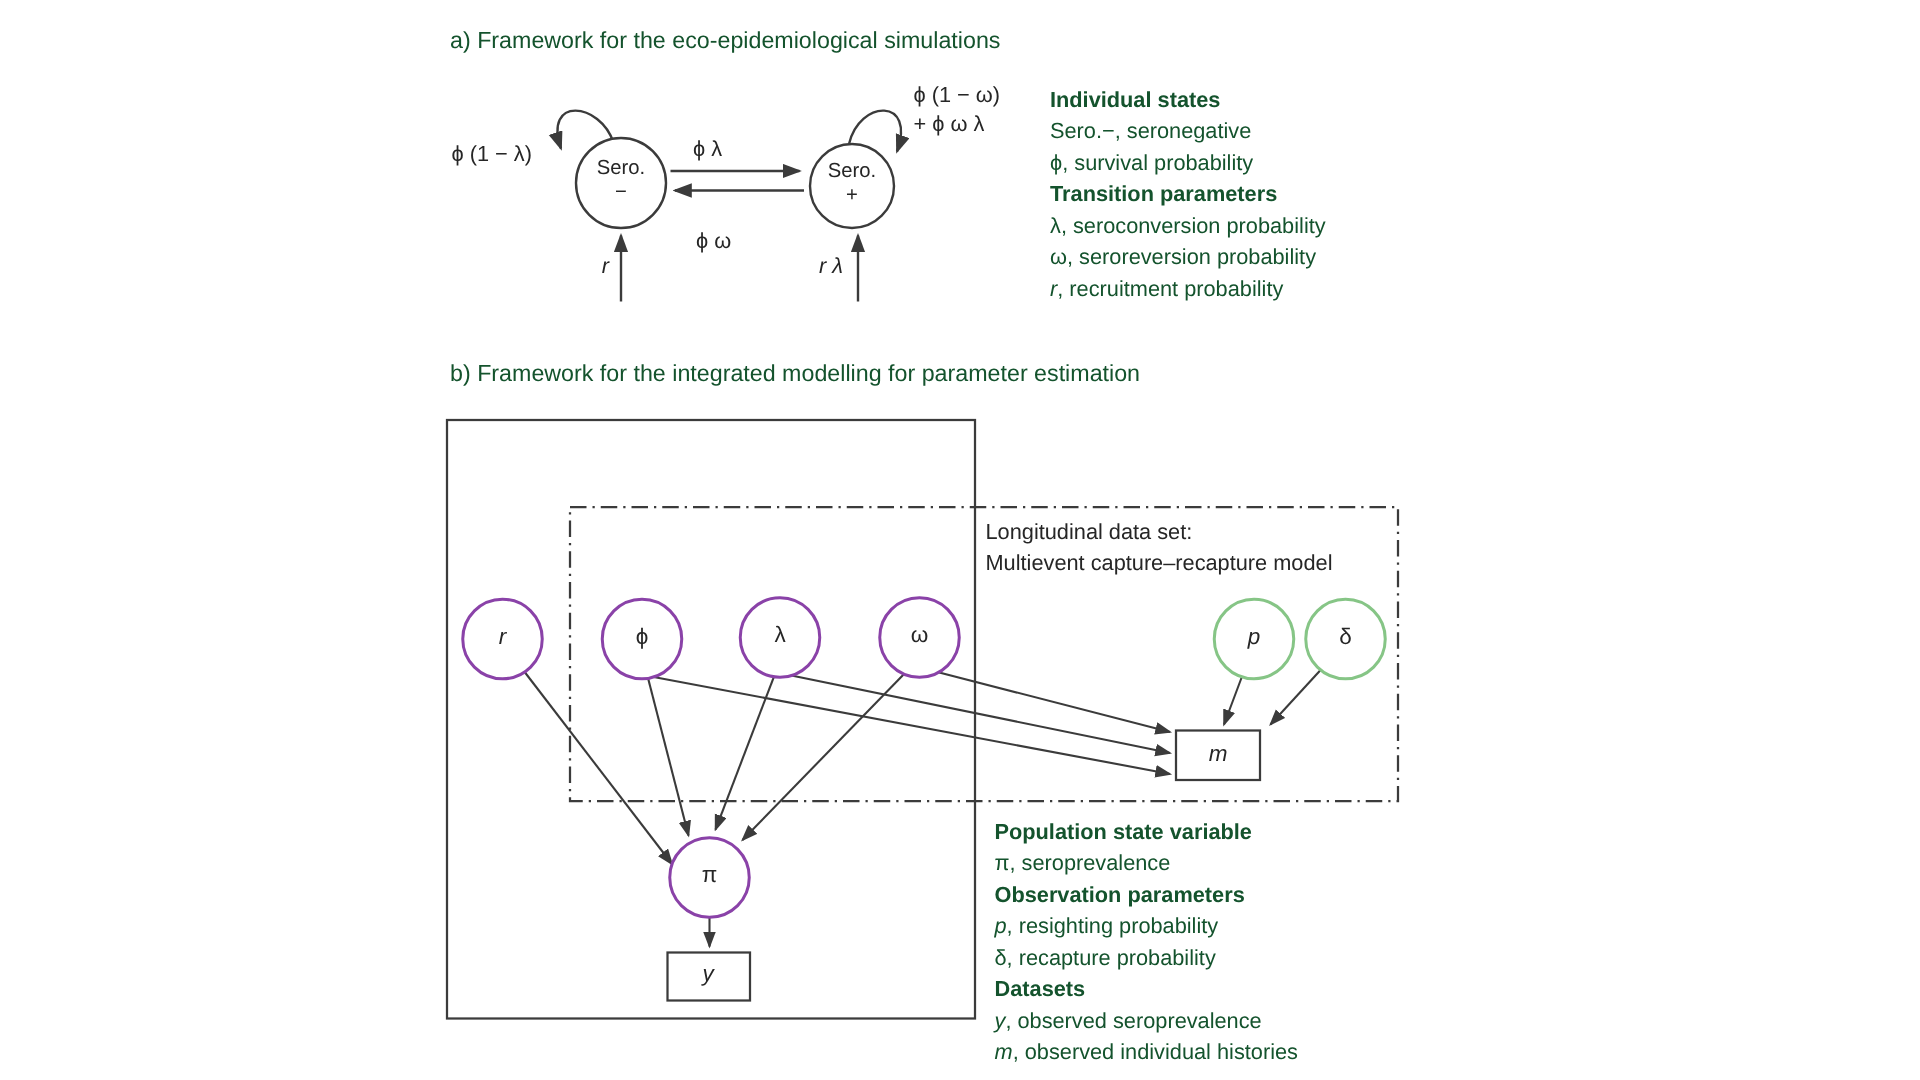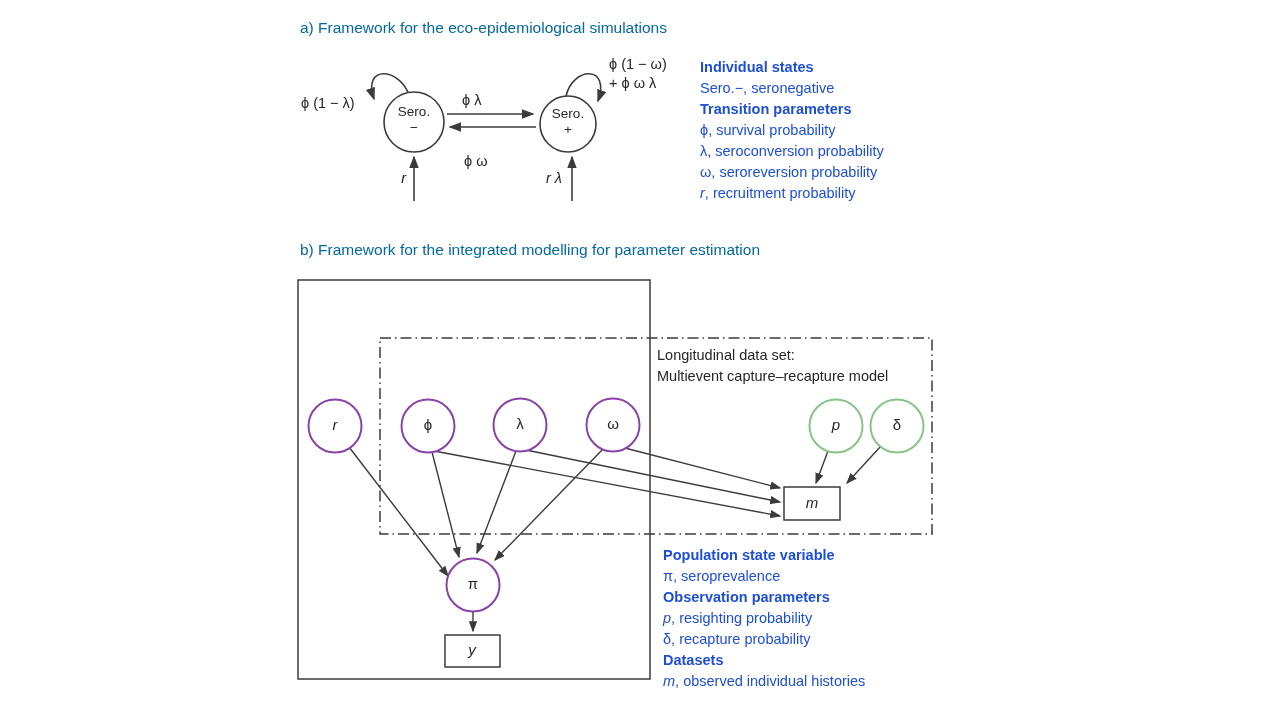--- a/index.html
+++ b/index.html
@@ -1,26 +1,26 @@
 <!DOCTYPE html>
 <html><head>
 <meta charset="utf-8">
 <style>
   html,body{margin:0;padding:0;background:#ffffff;}
   #canvas{position:relative;width:1280px;height:720px;background:#ffffff;overflow:hidden;
           font-family:"Liberation Sans",sans-serif;color:#262626;}
   svg{position:absolute;left:0;top:0;}
   .abs{position:absolute;white-space:nowrap;}
-  .title{font-size:15.5px;color:#0369a1;}
+  .title{font-size:15.5px;color:#14532d;}
   .lbl{font-size:14.5px;color:#262626;}
   .it{font-style:italic;}
   .ctr{text-align:left;}
   .node-lbl{font-size:15px;text-align:center;width:40px;}
   .state-lbl{font-size:13.5px;line-height:16px;text-align:center;width:70px;}
-  .lg-row{font-size:14.5px;line-height:21px;height:21px;color:#1d4ed8;}
+  .lg-row{font-size:14.5px;line-height:21px;height:21px;color:#14532d;}
   .lg-bold{font-weight:bold;}
   .boxlbl{font-size:14.5px;line-height:21px;}
 </style>
 </head>
 <body>
 
 <div id="canvas">
 
   <svg width="1280" height="720" viewBox="0 0 1280 720">
     <defs>
@@ -97,22 +97,22 @@
 
   <div class="abs lbl ctr" style="left:462px;top:92px;width:60px;">ϕ λ</div>
   <div class="abs lbl ctr" style="left:464px;top:132px;width:60px;margin-top:21px;">ϕ ω</div>
 
   <div class="abs lbl it" style="left:386px;top:170px;width:20px;text-align:right;">r</div>
   <div class="abs lbl it" style="left:534px;top:170px;width:28px;text-align:right;">r λ</div>
 
   <div class="abs" style="left:700px;top:57px;">
     <div class="lg-row lg-bold">Individual states</div>
     <div class="lg-row">Sero.−, seronegative</div>
+    <div class="lg-row"><span>ϕ</span><span>, survival probability</span></div>
     <div class="lg-row lg-bold">Transition parameters</div>
-    <div class="lg-row"><span>ϕ</span><span>, survival probability</span></div>
     <div class="lg-row"><span>λ</span><span>, seroconversion probability</span></div>
     <div class="lg-row"><span>ω</span><span>, seroreversion probability</span></div>
     <div class="lg-row"><span class="it">r</span><span>, recruitment probability</span></div>
   </div>
 
   <div class="abs title" style="left:300px;top:241px;">b) Framework for the integrated modelling for parameter estimation</div>
 
 
   <div class="abs boxlbl" style="left:657px;top:345px;">
     <div>Longitudinal data set:</div>
@@ -129,16 +129,17 @@
   <div class="abs node-lbl it" style="left:792px;top:494px;">m</div>
   <div class="abs node-lbl it" style="left:452px;top:641px;">y</div>
 
   <div class="abs" style="left:663px;top:545px;">
     <div class="lg-row lg-bold">Population state variable</div>
     <div class="lg-row"><span>π</span><span>, seroprevalence</span></div>
     <div class="lg-row lg-bold">Observation parameters</div>
     <div class="lg-row"><span class="it">p</span><span>, resighting probability</span></div>
     <div class="lg-row"><span>δ</span><span>, recapture probability</span></div>
     <div class="lg-row lg-bold">Datasets</div>
+    <div class="lg-row"><span class="it">y</span><span>, observed seroprevalence</span></div>
     <div class="lg-row"><span class="it">m</span><span>, observed individual histories</span></div>
   </div>
 
 </div>
 
 </body></html>

